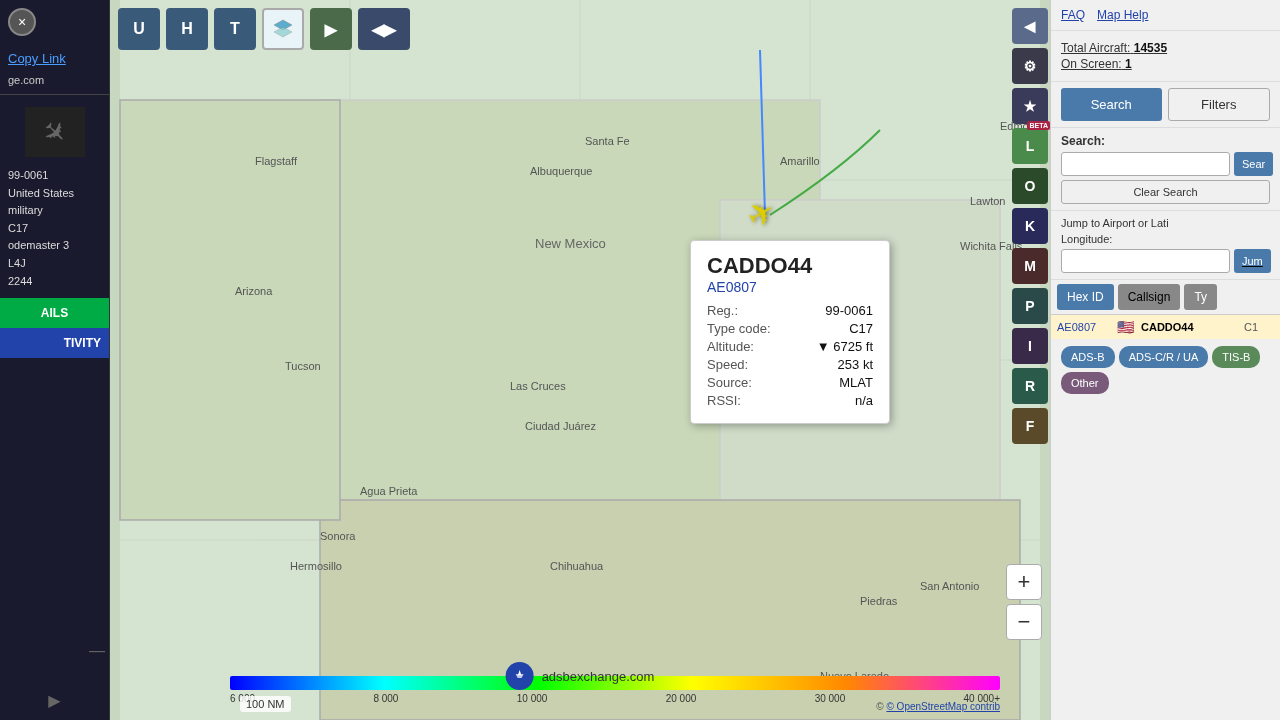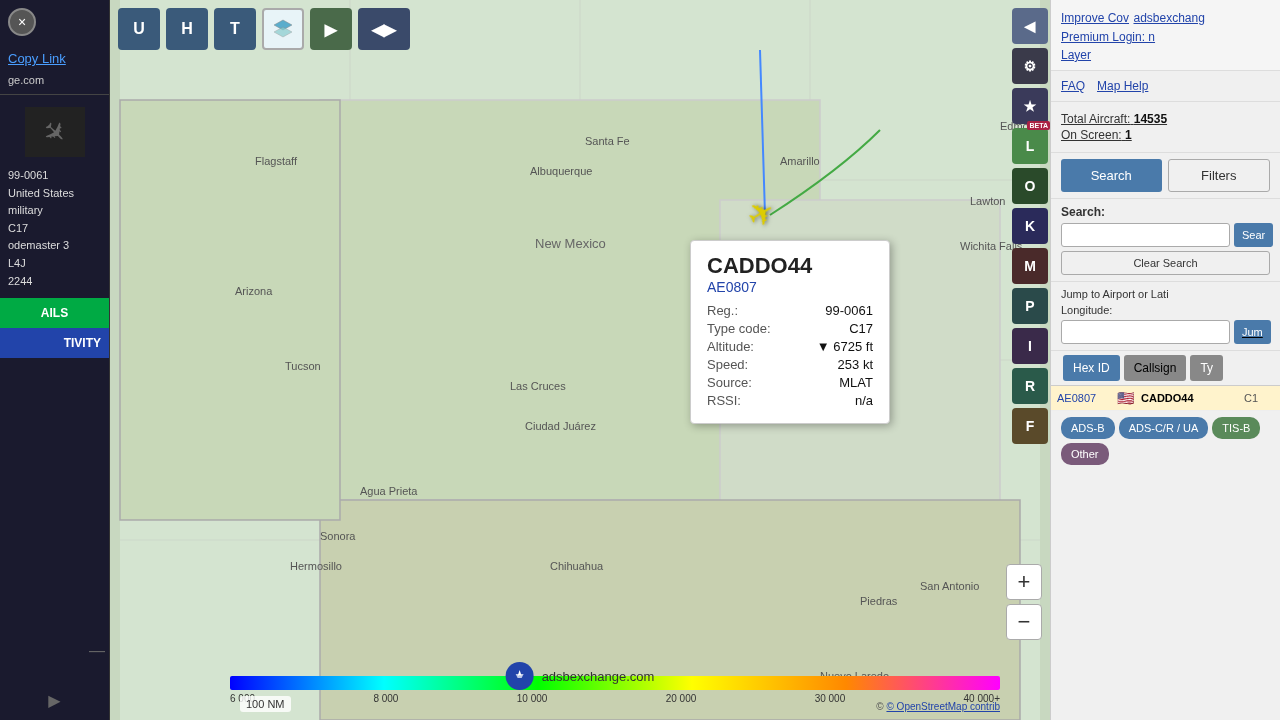--- a/index.html
+++ b/index.html
@@ -533,21 +533,21 @@
       color: white;
       border: none;
       padding: 6px 10px;
       font-size: 12px;
       cursor: pointer;
       border-radius: 3px;
     }
     .col-header-row {
       display: flex;
       gap: 4px;
-      padding: 4px 12px;
+      padding: 4px 6px;
       border-bottom: 1px solid #ccc;
     }
   </style>
 </head>
 <body>
 
 <div id="left-sidebar">
   <div class="close-btn">
     <span>×</span>
   </div>
@@ -718,27 +718,20 @@
     </div>
     <span class="logo-text">adsbexchange.com</span>
   </div>
 
   <div id="attribution">
     © <span style="color:#2244aa;text-decoration:underline;cursor:pointer;">© OpenStreetMap contrib</span>
   </div>
 </div>
 
 <div id="right-sidebar">
-  <div class="sidebar-header">
-    <span class="improve-link">Improve Cov</span>
-    <span class="improve-link">adsbexchang</span>
-    <br>
-    <span class="premium-link">Premium Login: n</span>
-    <span class="premium-link">Layer</span>
-  </div>
 
   <div class="sidebar-links">
     <span class="sidebar-link">FAQ</span>
     <span class="sidebar-link">Map Help</span>
   </div>
 
   <div class="stats-section">
     <div class="stats-row">
       <span>Total Aircraft:</span>
       <strong>14535</strong>

